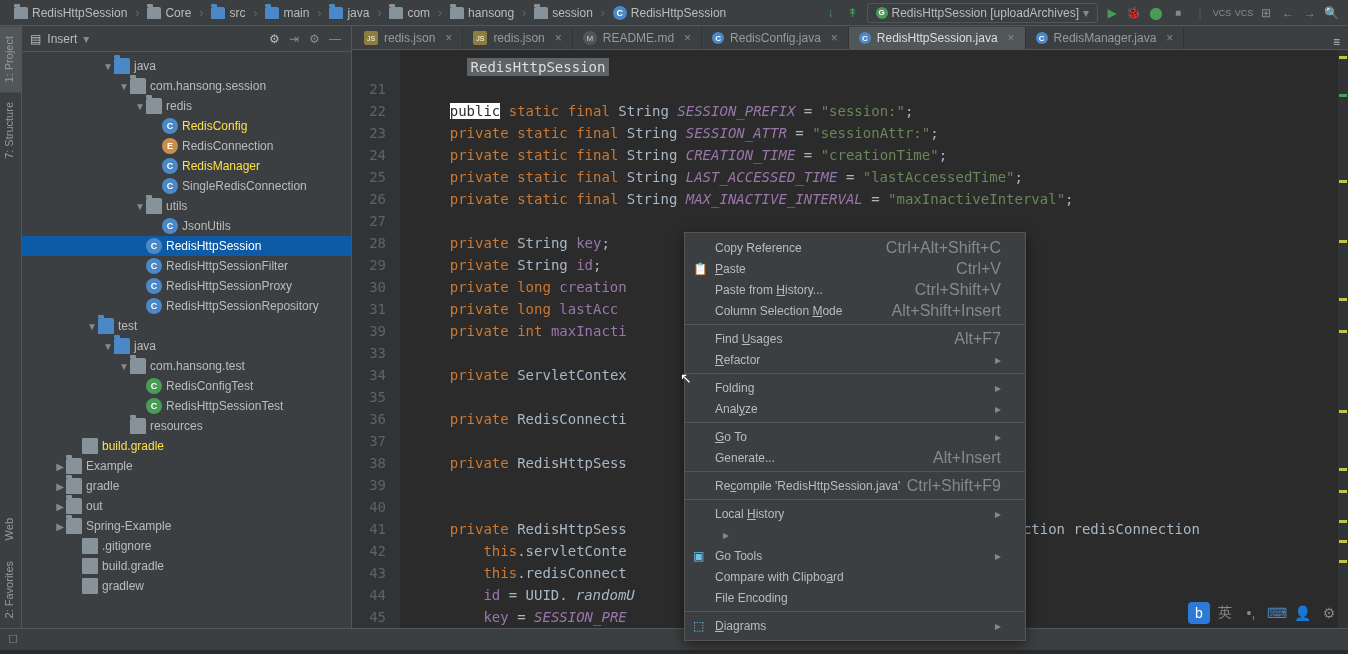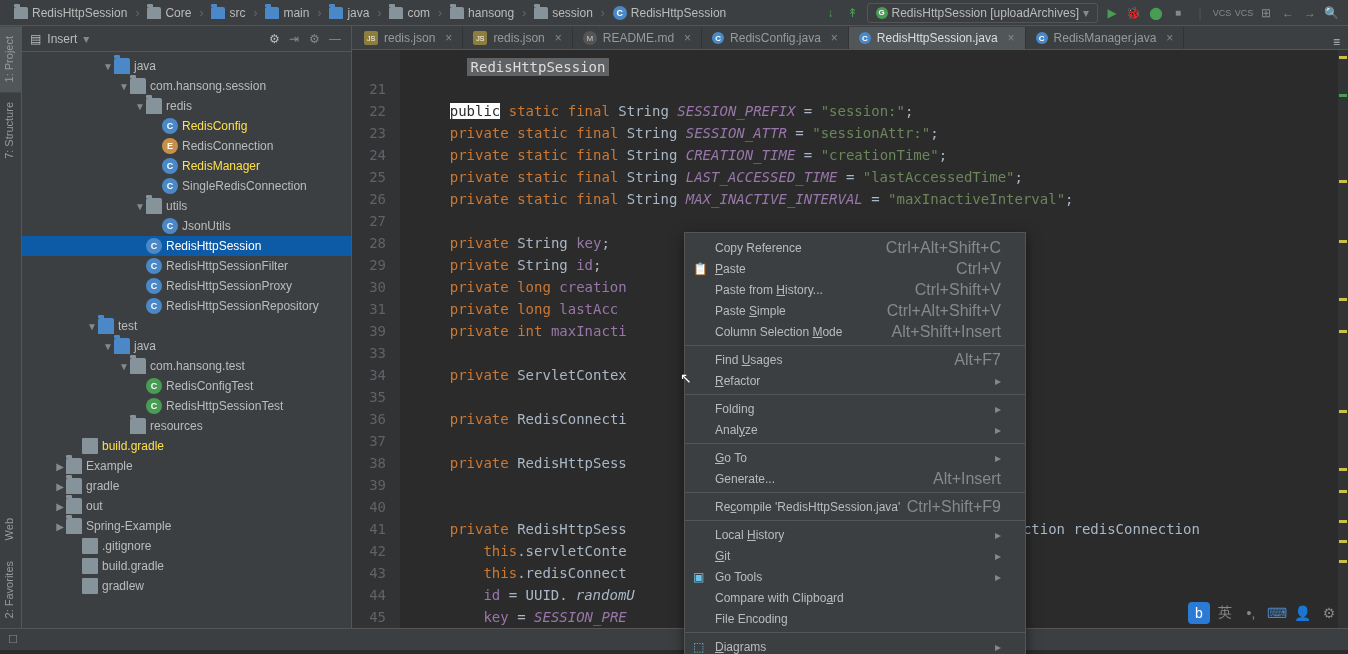--- a/index.html
+++ b/index.html
@@ -591,25 +591,20 @@
       <span class="m-label"><u>P</u>aste</span>
       <span class="m-shortcut">Ctrl+V</span>
     </div>
     <div class="menu-item">
       <span class="m-icon"></span>
       <span class="m-label">Paste from <u>H</u>istory...</span>
       <span class="m-shortcut">Ctrl+Shift+V</span>
     </div>
     <div class="menu-item">
       <span class="m-icon"></span>
-      <span class="m-label">Paste <u>S</u>imple</span>
-      <span class="m-shortcut">Ctrl+Alt+Shift+V</span>
-    </div>
-    <div class="menu-item">
-      <span class="m-icon"></span>
       <span class="m-label">Column Selection <u>M</u>ode</span>
       <span class="m-shortcut">Alt+Shift+Insert</span>
     </div>
     <div class="menu-sep"></div>
     <div class="menu-item">
       <span class="m-icon"></span>
       <span class="m-label">Find <u>U</u>sages</span>
       <span class="m-shortcut">Alt+F7</span>
     </div>
     <div class="menu-item">
@@ -646,21 +641,20 @@
       <span class="m-shortcut">Ctrl+Shift+F9</span>
     </div>
     <div class="menu-sep"></div>
     <div class="menu-item">
       <span class="m-icon"></span>
       <span class="m-label">Local <u>H</u>istory</span>
       <span class="m-arrow">▸</span>
     </div>
     <div class="menu-item">
       <span class="m-icon"></span>
-      <span class="m-label"><u>G</u>it</span>
       <span class="m-arrow">▸</span>
     </div>
     <div class="menu-item">
       <span class="m-icon"><span style="color:#6ec1e4;">▣</span></span>
       <span class="m-label">Go Tools</span>
       <span class="m-arrow">▸</span>
     </div>
     <div class="menu-item">
       <span class="m-icon"></span>
       <span class="m-label">Compare with Clipbo<u>a</u>rd</span>

